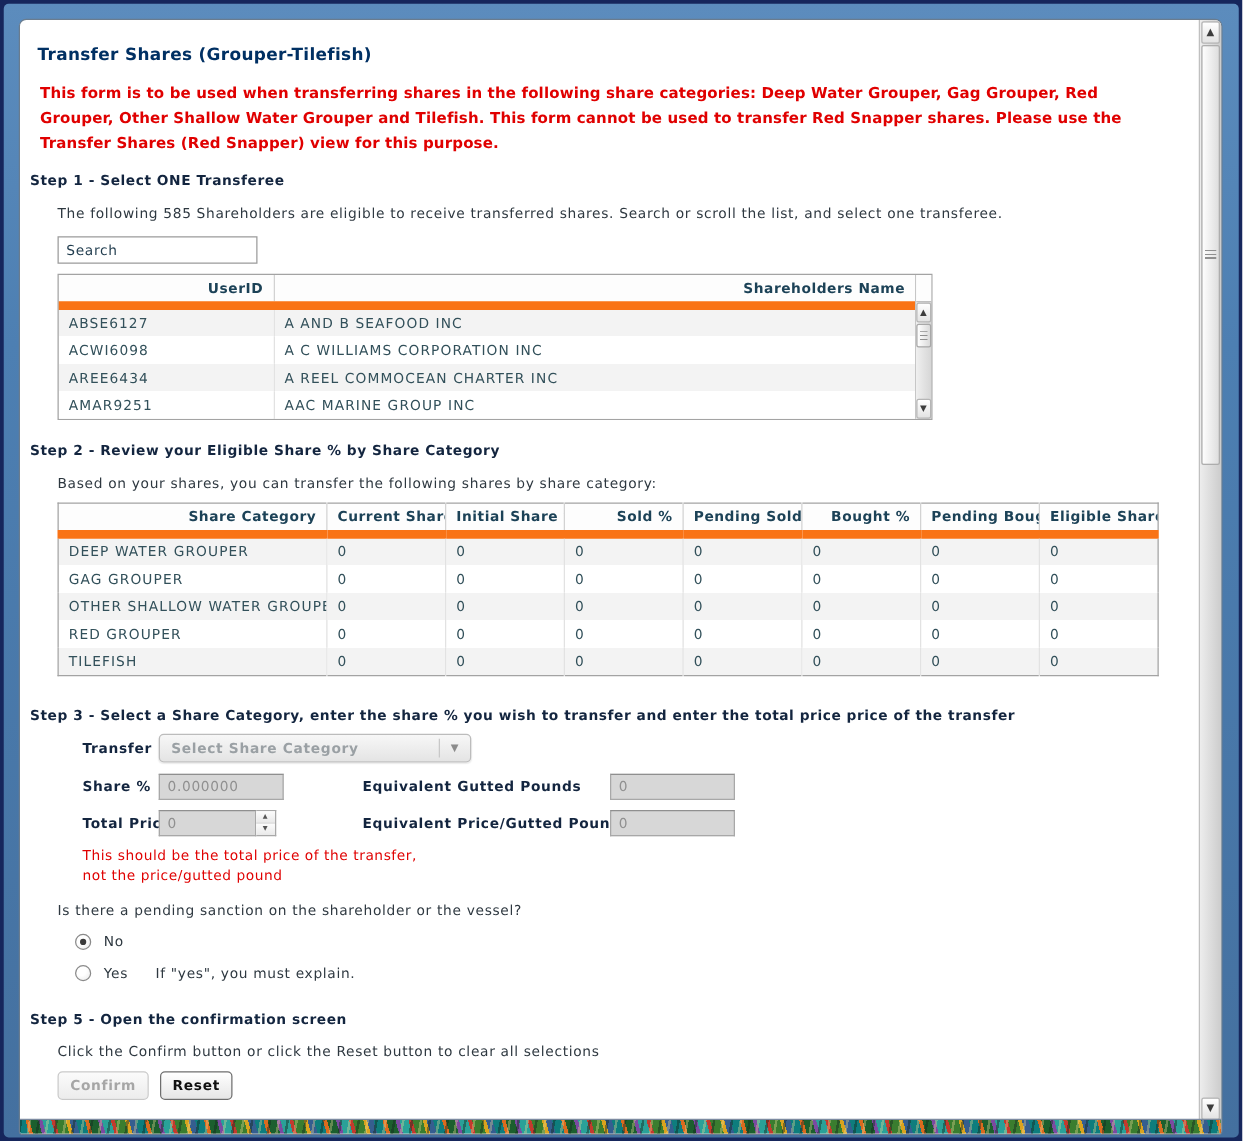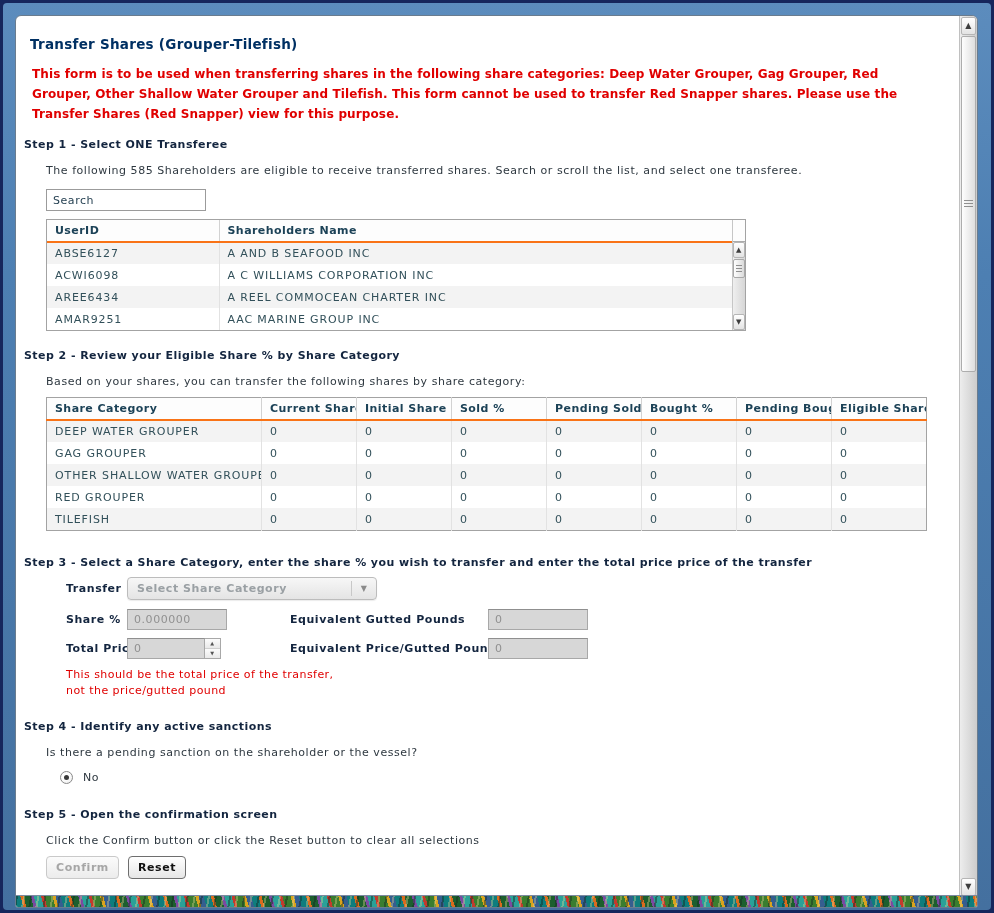--- a/index.html
+++ b/index.html
@@ -22,22 +22,22 @@
   .para { margin-left:30px; color:#2e3840; }
 
   
   .search-input { display:block; margin:12px 0 0 30px; width:160px; height:22px; border:1px solid #9b9b9b;
                   padding:2px 6px; font:11px "DejaVu Sans",sans-serif; color:#1f3b4d; letter-spacing:.05em; background:#fff; }
 
   
   .listbox { display:flex; margin:8px 0 0 30px; width:700px; border:1px solid #a3a3a3; background:#fff; }
   table { border-collapse:collapse; table-layout:fixed; }
   .listbox table { width:686px; }
-  th { text-align:left; font-weight:bold; color:#1c4257; background:#fdfdfd;
-       border-bottom:2px solid #f97316; border-right:1px solid #d2d2d2; padding:4px 8px; height:22px;
+  th { text-align:right; font-weight:bold; color:#1c4257; background:#fdfdfd;
+       border-bottom:7px solid #f97316; border-right:1px solid #d2d2d2; padding:4px 8px; height:22px;
        white-space:nowrap; overflow:hidden; letter-spacing:.04em; }
   th:last-child { border-right:none; }
   td { color:#32505a; padding:4px 8px; height:22px; border-right:1px solid #e2e2e2;
        white-space:nowrap; overflow:hidden; letter-spacing:.08em; }
   td:last-child { border-right:none; }
   tbody tr:nth-child(odd) { background:#f3f3f3; }
   tbody tr:nth-child(even) { background:#ffffff; }
 
   .grid2 { margin:9px 0 0 30px; width:880px; border:1px solid #a3a3a3; }
 
@@ -269,26 +269,30 @@
           <div class="spinner">
             <div class="spin-btn">▲</div>
             <div class="spin-btn">▼</div>
           </div>
           <div class="mid-label" style="margin-left:69px; width:198px;">Equivalent Price/Gutted Pound $</div>
           <input class="gray-input w100" type="text" disabled="" value="0" style="">
         </div>
 
         <div class="note-red">This should be the total price of the transfer, not the price/gutted pound</div>
 
-        <div class="step-heading" style="margin-top:21px;">Step 4 - Identify any active sanctions</div>
         <div class="para" style="margin-top:13px;">Is there a pending sanction on the shareholder or the vessel?</div>
 
         <div class="radio-row" style="margin-top:12px;">
           <div class="radio checked"></div>
           <div class="radio-label">No</div>
+        </div>
+        <div class="radio-row" style="margin-top:12px;">
+          <div class="radio"></div>
+          <div class="radio-label">Yes</div>
+          <div class="radio-note">If "yes", you must explain.</div>
         </div>
 
         <div class="step-heading" style="margin-top:24px;">Step 5 - Open the confirmation screen</div>
         <div class="para" style="margin-top:13px;">Click the Confirm button or click the Reset button to clear all selections</div>
 
         <div class="btn-row">
           <div class="btn btn-disabled">Confirm</div>
           <div class="btn btn-normal">Reset</div>
         </div>
 

